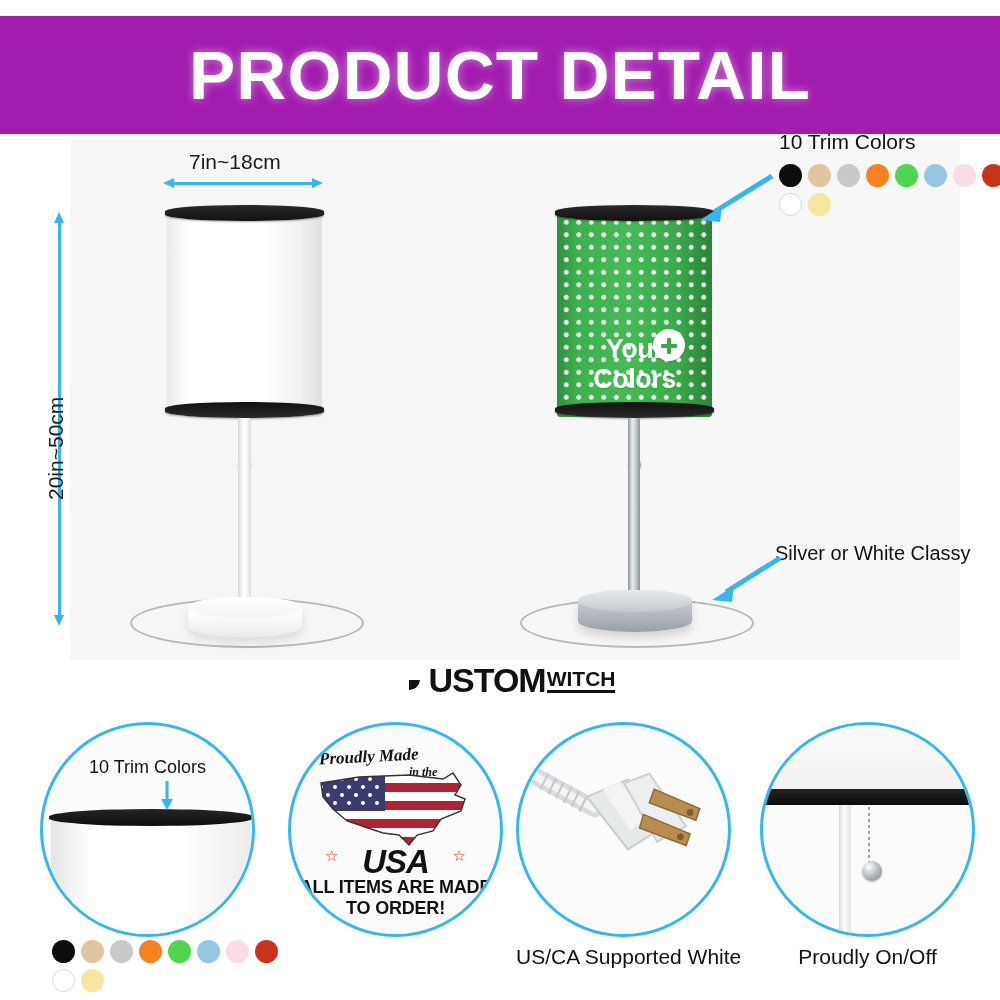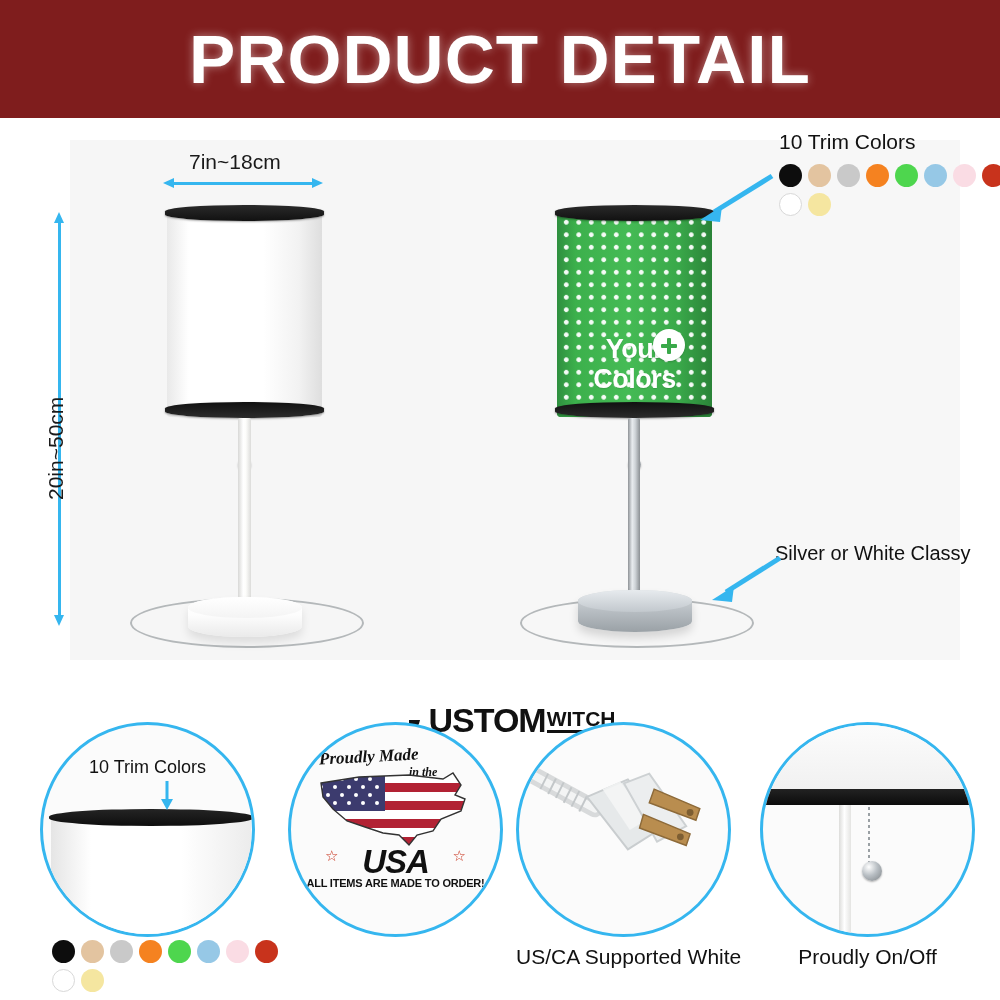--- a/index.html
+++ b/index.html
@@ -5,22 +5,22 @@
   html,body{margin:0;padding:0;}
   body{
     width:1000px;height:1000px;background:#ffffff;
     font-family:"Liberation Sans", sans-serif;
     overflow:hidden;position:relative;
   }
   .stage{position:absolute;left:0;top:0;width:1000px;height:1000px;}
 
   
   .banner{
-    position:absolute;left:0;top:0;width:1000px;height:118px;
-    background:#7f1d1d;
+    position:absolute;left:0;top:16px;width:1000px;height:118px;
+    background:#a21caf;
   }
   .banner-title{
     position:absolute;left:0;top:20px;width:1000px;text-align:center;
     color:#ffffff;font-size:68px;font-weight:bold;letter-spacing:1px;
     font-family:"Liberation Sans", sans-serif;
     transform:scaleX(1.02);
     text-shadow:0 0 10px rgba(255,255,255,.45);
   }
 
   
@@ -125,21 +125,21 @@
   .callout-label{position:absolute;color:#111;font-size:20px;white-space:nowrap;}
   .callout-arrow{position:absolute;}
 
   
   .swatch-row{position:absolute;display:flex;gap:6px;flex-wrap:wrap;}
   .swatch{width:23px;height:23px;border-radius:50%;box-sizing:border-box;}
   .swatch.ring{border:1px solid #d8d8d8;}
 
   
   .logo{position:absolute;left:0;right:0;top:662px;text-align:center;}
-  .logo-inner{display:inline-block;position:relative;margin-top:40px;}
+  .logo-inner{display:inline-block;position:relative;}
   .logo-c{display:inline-block;vertical-align:middle;}
   .logo-main{display:inline-block;vertical-align:middle;font-size:34px;font-weight:bold;
     letter-spacing:-1px;color:#111;line-height:34px;}
   .logo-sub{display:inline-block;vertical-align:middle;font-size:21px;font-weight:bold;
     letter-spacing:0px;color:#111;line-height:21px;border-bottom:3px solid #111;
     padding-bottom:1px;margin-left:1px;}
 
   
   .feature{position:absolute;}
   .circle{
@@ -150,21 +150,21 @@
 
   
   .usa-wrap{position:absolute;left:0;top:0;width:100%;height:100%;}
   .usa-made{position:absolute;left:28px;top:22px;font-size:17px;font-style:italic;
     font-weight:bold;color:#111;font-family:"Liberation Serif", serif;transform:rotate(-3deg);}
   .usa-inthe{position:absolute;left:118px;top:40px;font-size:12px;font-style:italic;
     font-weight:bold;color:#111;font-family:"Liberation Serif", serif;text-align:center;}
   .usa-text{position:absolute;left:0;right:0;top:118px;text-align:center;
     font-size:33px;font-weight:bold;font-style:italic;color:#111;letter-spacing:-1px;}
   .usa-sub{position:absolute;left:0;right:0;top:152px;text-align:center;
-    font-size:11px;font-weight:bold;color:#111;letter-spacing:-.2px;}
+    font-size:18px;font-weight:bold;color:#111;letter-spacing:-.2px;}
   .star{position:absolute;color:#c8331c;font-size:15px;}
 
   
   .plug-wrap{position:absolute;left:0;top:0;width:100%;height:100%;}
 </style>
 </head>
 <body>
 
 <div class="stage">
 

